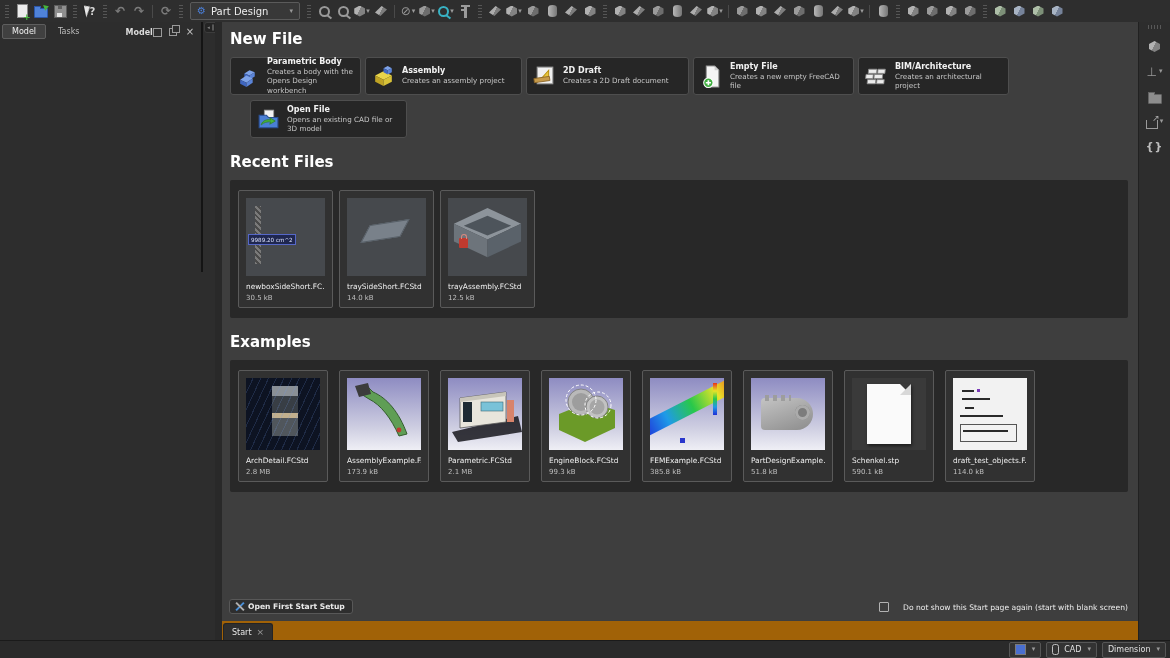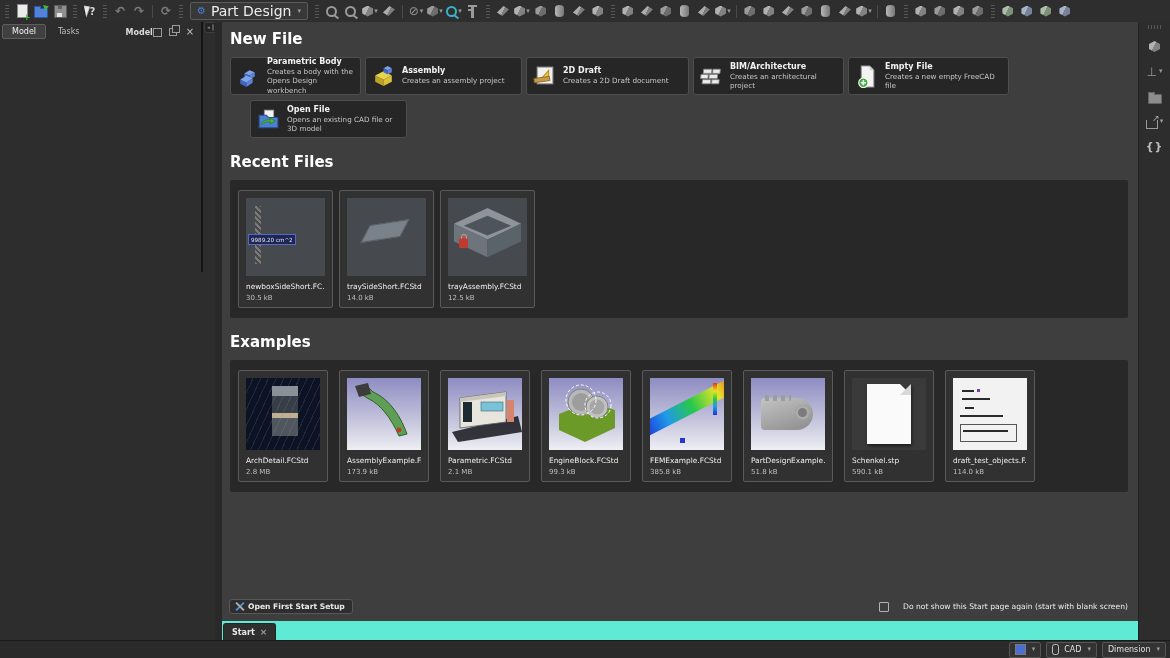--- a/index.html
+++ b/index.html
@@ -40,21 +40,21 @@
   .floppyic::after{content:"";position:absolute;left:3px;top:0;width:4px;height:3px;background:#5f5f5f;}
   .cursoric{width:0;height:0;border-left:6px solid #e8e8e8;border-bottom:10px solid transparent;border-top:2px solid transparent;
             filter:drop-shadow(0 0 1px #111);transform:rotate(-12deg);}
   .qmark{color:#d8d8d8;font-size:10px;font-weight:bold;margin-left:-1px;}
   .caliperic{width:3px;height:13px;background:#9a9a9a;position:relative;}
   .caliperic::before{content:"";position:absolute;left:-3px;top:0;width:9px;height:2px;background:#9a9a9a;}
   .caliperic::after{content:"";position:absolute;left:-3px;top:4px;width:6px;height:2px;background:#9a9a9a;}
   .wbcombo{display:flex;align-items:center;gap:5px;height:16px;background:#383838;border:1px solid #5b5b5b;
            border-radius:2px;padding:0 6px;margin:0 3px;min-width:96px;}
   .wbcombo .g{font-size:10px;color:#4a7fd9;}
-  .wb-label{font-size:14px;color:#ececec;flex:1;}
+  .wb-label{font-size:10px;color:#ececec;flex:1;}
 
   
   .body-row{position:absolute;top:22px;left:0;right:0;bottom:18px;display:flex;}
   .left-col{width:215px;display:flex;background:#2d2d2d;flex:none;}
   .splitter{width:7px;background:#292929;flex:none;}
   .main-col{flex:1;background:#3e3e3e;position:relative;overflow:hidden;}
   .right-col{width:31px;background:#2d2d2d;border-left:1px solid #212121;display:flex;flex-direction:column;
              align-items:center;padding-top:3px;gap:8px;flex:none;}
 
   
@@ -145,24 +145,24 @@
   .t-psq{position:absolute;width:3px;height:3px;background:#7a3ab8;}
   .t-box{position:absolute;border:1px solid #555;}
 
   
   .first-start-btn{position:absolute;left:7px;bottom:26px;display:flex;align-items:center;gap:4px;
       background:#2e2e2e;border:1px solid #585858;border-radius:3px;padding:2px 7px 2px 5px;
       font-size:7.6px;font-weight:bold;color:#e8e8e8;}
   .tools-ic{width:9px;height:9px;position:relative;flex:none;}
   .tools-ic::before{content:"";position:absolute;left:4px;top:-1px;width:2px;height:11px;background:#4a90d9;transform:rotate(45deg);}
   .tools-ic::after{content:"";position:absolute;left:4px;top:-1px;width:2px;height:11px;background:#b0b0b0;transform:rotate(-45deg);}
-  .dontshow{position:absolute;right:10px;bottom:28px;display:flex;gap:14px;}
+  .dontshow{position:absolute;right:10px;bottom:28px;display:flex;align-items:center;gap:14px;}
   .cb{width:8px;height:8px;border:1px solid #b2b2b2;border-radius:1px;background:transparent;flex:none;}
   .ds-label{font-size:7.6px;color:#ececec;}
-  .doc-tabrow{position:absolute;left:0;right:0;bottom:0;height:19px;display:flex;align-items:flex-end;background:#5eead4;font-weight:bold;}
+  .doc-tabrow{position:absolute;left:0;right:0;bottom:0;height:19px;display:flex;align-items:flex-end;background:#a16207;}
   .doc-tab{display:flex;align-items:center;gap:5px;margin-left:1px;padding:0 8px;height:16px;background:#2f2f2f;
       border:1px solid #242424;border-bottom:none;border-radius:3px 3px 0 0;font-size:8px;color:#e6e6e6;}
   .doc-close{color:#9a9a9a;font-size:9px;}
 
   
   .statusbar{position:absolute;left:0;right:0;bottom:0;height:18px;background:#2a2a2a;border-top:1px solid #1a1a1a;
       display:flex;align-items:center;justify-content:flex-end;gap:5px;padding-right:4px;box-sizing:border-box;}
   .sb-btn{display:flex;align-items:center;gap:5px;border:1px solid #565656;background:#333;border-radius:2px;
       padding:1px 5px;font-size:8px;color:#e0e0e0;height:12px;}
   .swatch{width:9px;height:9px;background:#4a6fd0;border:1px solid #7a7a7a;}
@@ -400,48 +400,48 @@
         </div>
         <div class="nfcard" style="width:163px">
           <svg viewBox="0 0 24 24">
               <rect x="5" y="3" width="15" height="16" fill="#f0f0f0" stroke="#999" stroke-width="1"></rect>
               <polygon points="8,15 16,15 16,6" fill="#e8c53a" stroke="#b89010" stroke-width="1"></polygon>
               <rect x="2" y="13" width="15" height="4" fill="#c79b4b" stroke="#8a6526" stroke-width="0.8" transform="rotate(-8 9 15)"></rect>
             </svg>
           <div class="nf-texts">
               <div class="nf-title">2D Draft</div>
               <div class="nf-desc">Creates a 2D Draft document</div>
+            </div>
+        </div>
+        <div class="nfcard" style="width:161px">
+          <svg viewBox="0 0 24 24">
+              <path d="M7 2h8l4 4v16H7z" fill="#f4f4f4" stroke="#999" stroke-width="1"></path>
+              <path d="M15 2l4 4h-4z" fill="#cfcfcf"></path>
+              <circle cx="9" cy="18" r="4.5" fill="#3fae3f" stroke="#fff" stroke-width="1"></circle>
+              <path d="M9 15.5v5M6.5 18h5" stroke="#fff" stroke-width="1.6"></path>
+            </svg>
+          <div class="nf-texts">
+              <div class="nf-title">Empty File</div>
+              <div class="nf-desc">Creates a new empty FreeCAD file</div>
             </div>
         </div>
         <div class="nfcard" style="width:151px">
           <svg viewBox="0 0 24 24">
               <g transform="skewX(-6)" stroke="#8a8a8a" stroke-width="0.8" fill="#ececec">
                 <rect x="5" y="5" width="8" height="4"></rect>
                 <rect x="14" y="5" width="7" height="4"></rect>
                 <rect x="3" y="10" width="7" height="4"></rect>
                 <rect x="11" y="10" width="8" height="4"></rect>
                 <rect x="5" y="15" width="8" height="4"></rect>
                 <rect x="14" y="15" width="7" height="4"></rect>
               </g>
             </svg>
           <div class="nf-texts">
               <div class="nf-title">BIM/Architecture</div>
               <div class="nf-desc">Creates an architectural project</div>
-            </div>
-        </div>
-        <div class="nfcard" style="width:161px">
-          <svg viewBox="0 0 24 24">
-              <path d="M7 2h8l4 4v16H7z" fill="#f4f4f4" stroke="#999" stroke-width="1"></path>
-              <path d="M15 2l4 4h-4z" fill="#cfcfcf"></path>
-              <circle cx="9" cy="18" r="4.5" fill="#3fae3f" stroke="#fff" stroke-width="1"></circle>
-              <path d="M9 15.5v5M6.5 18h5" stroke="#fff" stroke-width="1.6"></path>
-            </svg>
-          <div class="nf-texts">
-              <div class="nf-title">Empty File</div>
-              <div class="nf-desc">Creates a new empty FreeCAD file</div>
             </div>
         </div>
       </div>
 
       <div class="cards-row second">
         <div class="nfcard" style="width:157px">
           <svg viewBox="0 0 24 24">
               <rect x="8" y="3" width="9" height="9" fill="#f2f2f2" stroke="#999" stroke-width="0.8"></rect>
               <path d="M3 8h7l2 2h9v10H3z" fill="#4a7fd4" stroke="#2a4f94" stroke-width="1"></path>
               <path d="M5 17c1-4 6-5.5 9-4.5l-.8-2.2 5.3 3.2-5.3 3 1-2c-3-.8-7 .5-9 2.5z" fill="#49b63a" stroke="#2d7d22" stroke-width="0.7"></path>

